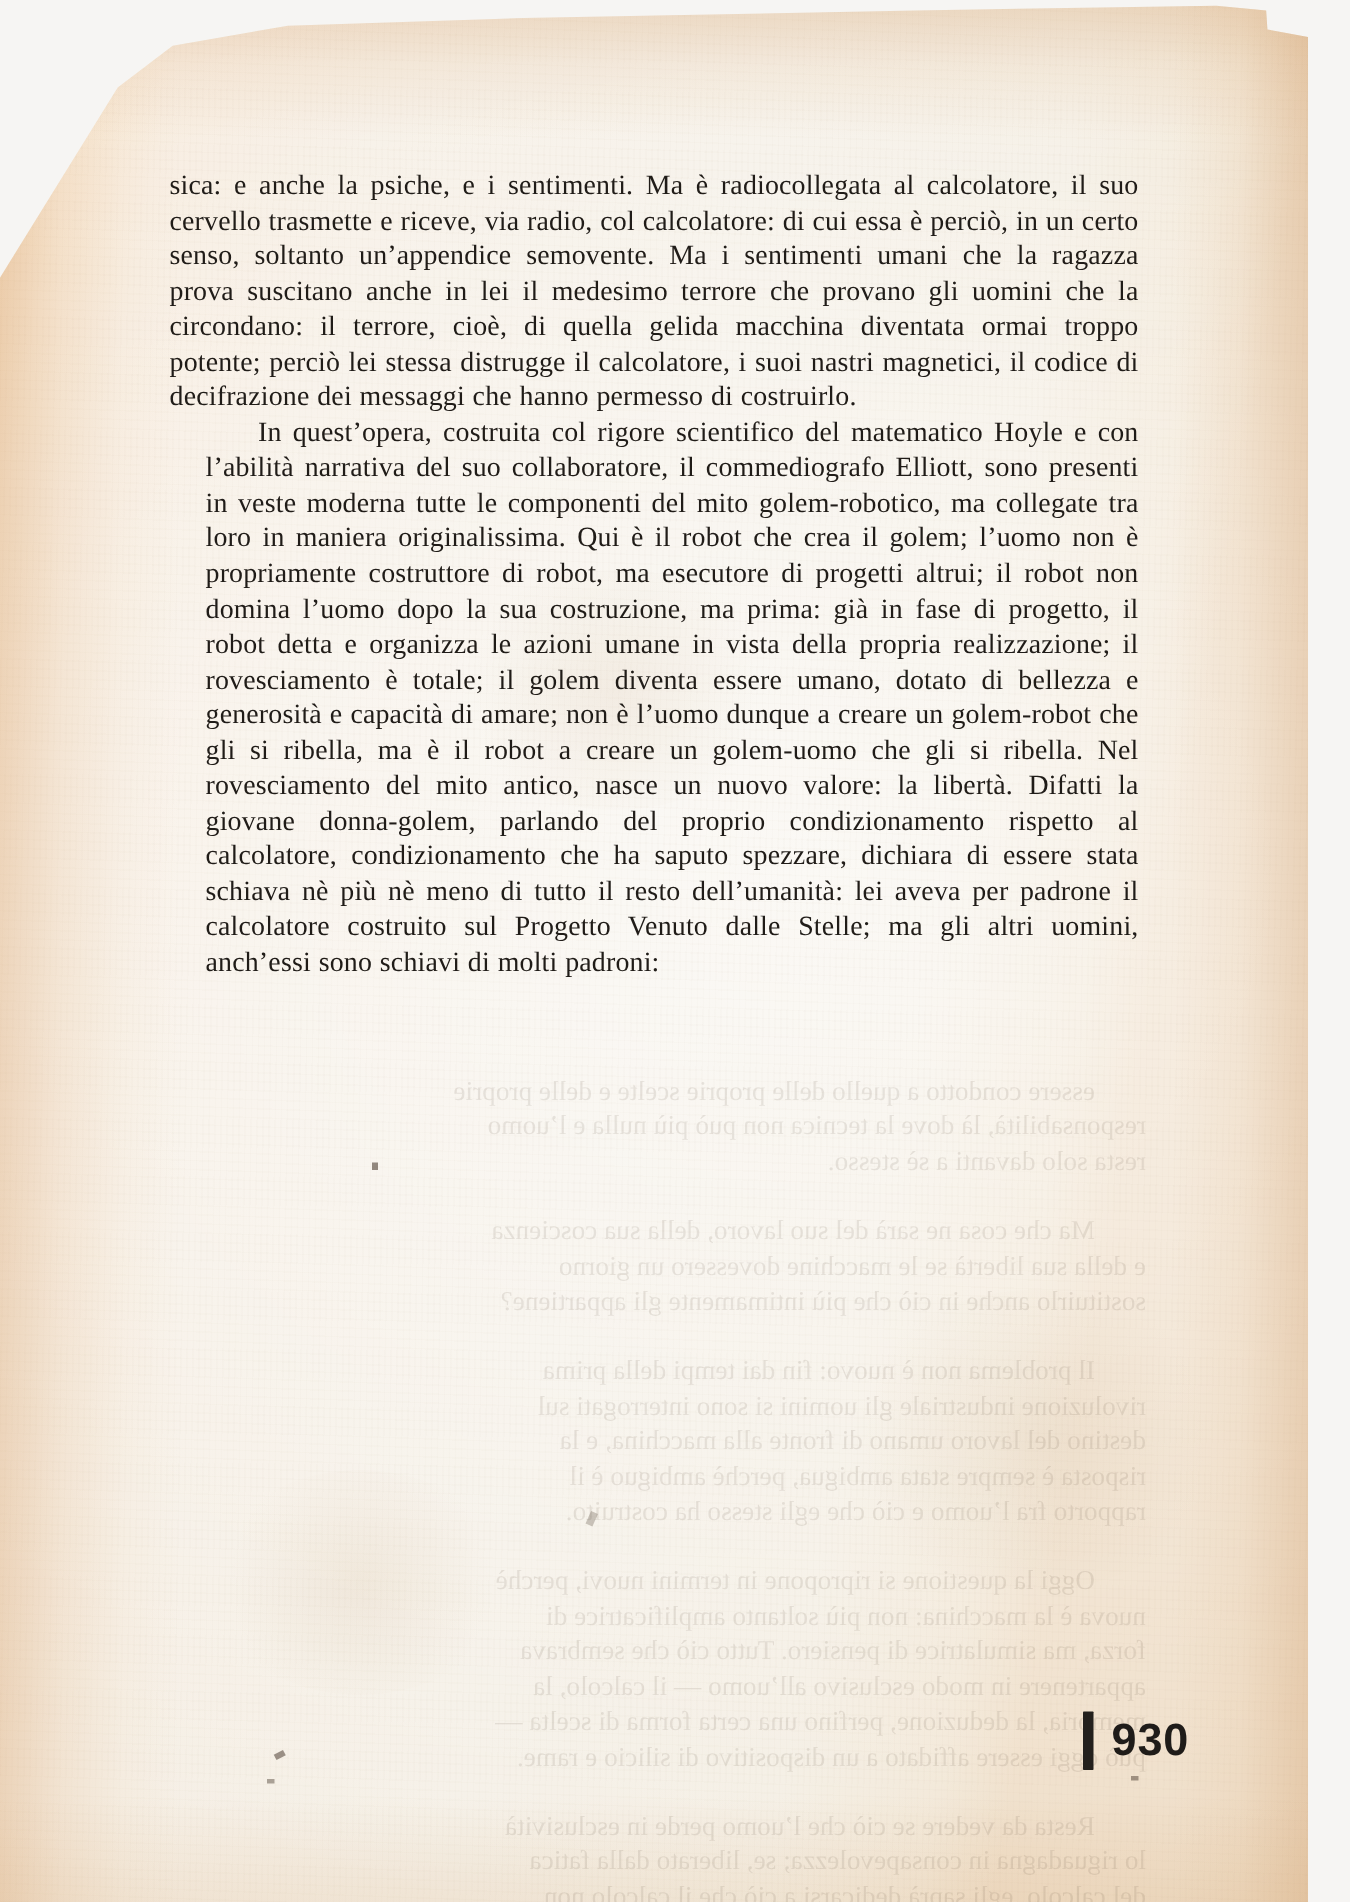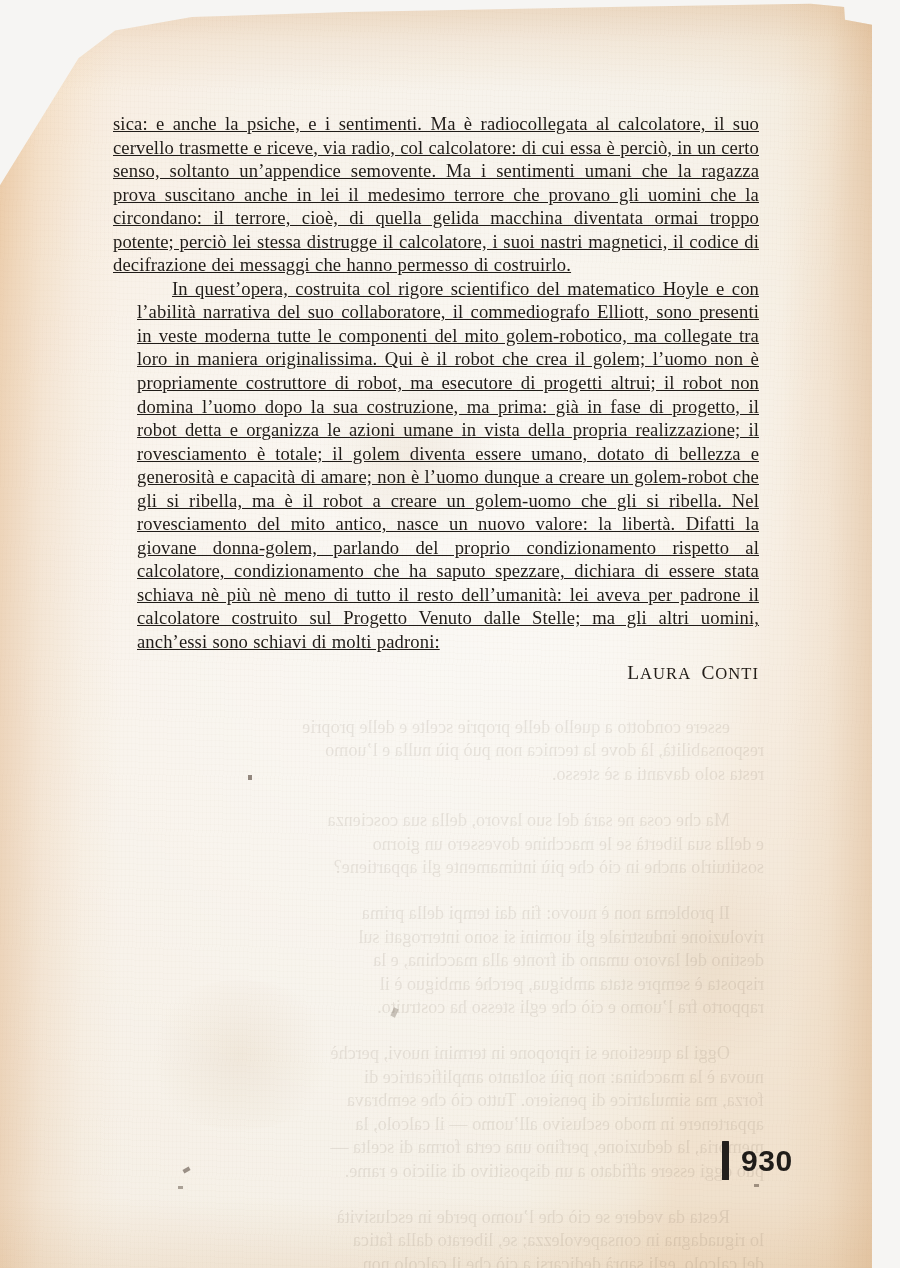--- a/index.html
+++ b/index.html
@@ -145,21 +145,20 @@
     margin: 0;
     color: #201c18;
     font-family: "Liberation Serif", serif;
     font-size: 18.6px;
     line-height: 23.55px;
     text-align: justify;
     text-align-last: left;
     letter-spacing: 0.12px;
     word-spacing: 0.4px;
     text-rendering: optimizeLegibility;
-    text-decoration: underline;
   }
   .para + .para { text-indent: 35px; margin-left: 24px; }
   .para.quote {
     font-style: italic;
     letter-spacing: 0.2px;
   }
 
   .signature {
     margin: 8px 0 0 0;
     text-align: right;
@@ -263,23 +262,20 @@
         <p>può oggi essere affidato a un dispositivo di silicio e rame.</p>
         <div class="st-gap"></div>
         <p class="st-indent">Resta da vedere se ciò che l’uomo perde in esclusività</p>
         <p>lo riguadagna in consapevolezza; se, liberato dalla fatica</p>
         <p>del calcolo, egli saprà dedicarsi a ciò che il calcolo non</p>
       </div>
 
     <div class="text-block">
       <p class="para">sica: e anche la psiche, e i sentimenti. Ma è radiocollegata al calcolatore, il suo cervello trasmette e riceve, via radio, col calcolatore: di cui essa è perciò, in un certo senso, soltanto un’appendice semovente. Ma i sentimenti umani che la ragazza prova suscitano anche in lei il medesimo terrore che provano gli uomini che la circondano: il terrore, cioè, di quella gelida macchina diventata ormai troppo potente; perciò lei stessa distrugge il calcolatore, i suoi nastri magnetici, il codice di decifrazione dei messaggi che hanno permesso di costruirlo.</p>
       <p class="para">In quest’opera, costruita col rigore scientifico del matematico Hoyle e con l’abilità narrativa del suo collaboratore, il commediografo Elliott, sono presenti in veste moderna tutte le componenti del mito golem-robotico, ma collegate tra loro in maniera originalissima. Qui è il robot che crea il golem; l’uomo non è propriamente costruttore di robot, ma esecutore di progetti altrui; il robot non domina l’uomo dopo la sua costruzione, ma prima: già in fase di progetto, il robot detta e organizza le azioni umane in vista della propria realizzazione; il rovesciamento è totale; il golem diventa essere umano, dotato di bellezza e generosità e capacità di amare; non è l’uomo dunque a creare un golem-robot che gli si ribella, ma è il robot a creare un golem-uomo che gli si ribella. Nel rovesciamento del mito antico, nasce un nuovo valore: la libertà. Difatti la giovane donna-golem, parlando del proprio condizionamento rispetto al calcolatore, condizionamento che ha saputo spezzare, dichiara di essere stata schiava nè più nè meno di tutto il resto dell’umanità: lei aveva per padrone il calcolatore costruito sul Progetto Venuto dalle Stelle; ma gli altri uomini, anch’essi sono schiavi di molti padroni:</p>
-      <p class="signature">
-        <span class="sc-first">L</span><span>AURA</span>&nbsp;&nbsp;<span class="sc-first">C</span><span>ONTI</span>
-      </p>
     </div>
 
     <div class="speck" style="left:72px; top:57px; width:3px; height:4px; opacity:.55; transform:rotate(20deg);"></div>
     <div class="speck" style="left:248px; top:775px; width:4px; height:5px; opacity:.6;"></div>
     <div class="speck" style="left:183px; top:1168px; width:7px; height:4px; opacity:.55; transform:rotate(-28deg);"></div>
     <div class="speck" style="left:178px; top:1186px; width:5px; height:3px; opacity:.45;"></div>
     <div class="speck" style="left:392px; top:1008px; width:5px; height:9px; opacity:.28; transform:rotate(24deg);"></div>
     <div class="speck" style="left:754px; top:1184px; width:5px; height:3px; opacity:.5;"></div>
 
     <div class="folio">

